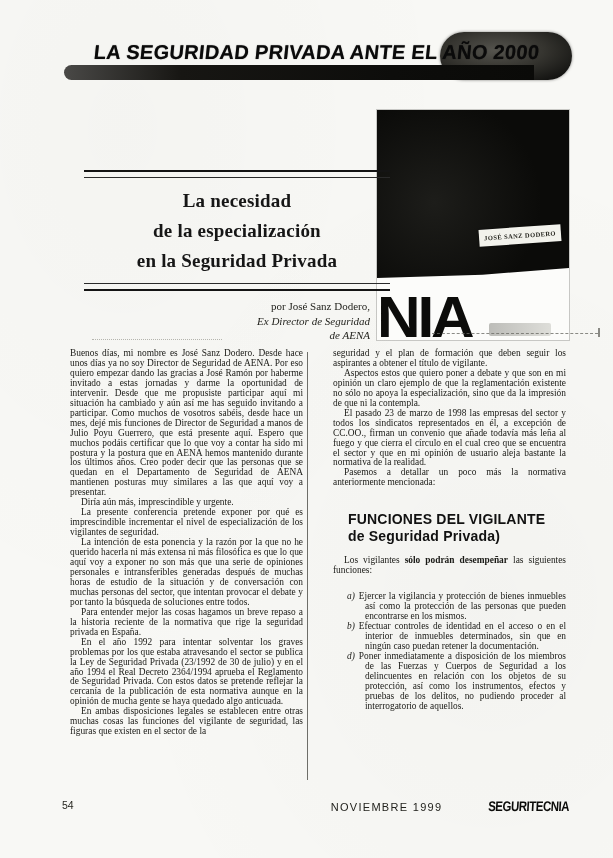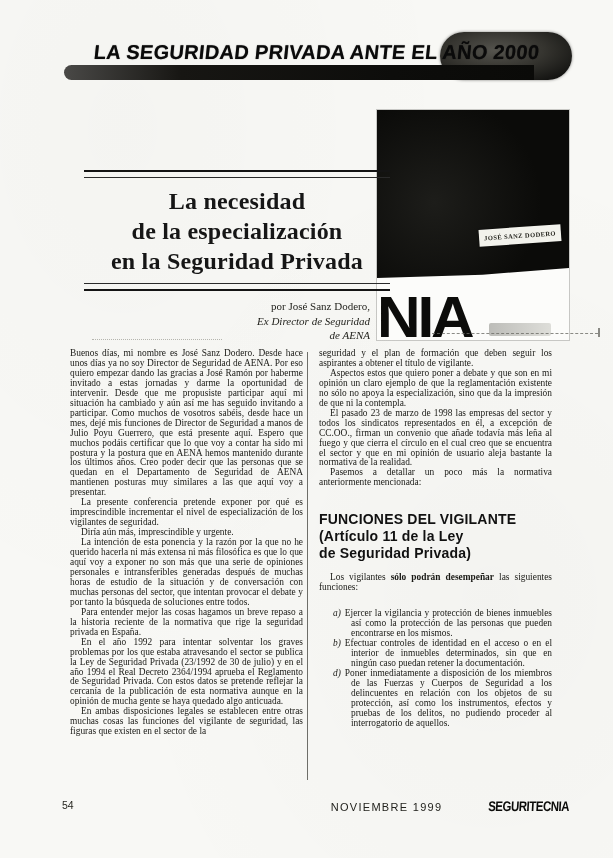--- a/index.html
+++ b/index.html
@@ -58,37 +58,37 @@
   
   .title-box{position:absolute;left:84px;top:170px;width:306px;text-align:center;padding:16px 0 15px;}
   .title-box::before{
     content:"";position:absolute;top:0;left:0;right:0;height:5px;
     border-top:2px solid #141414;border-bottom:1px solid #2a2a2a;
   }
   .title-box::after{
     content:"";position:absolute;bottom:0;left:0;right:0;height:5px;
     border-top:1px solid #2a2a2a;border-bottom:2px solid #141414;
   }
-  .title-line{font-weight:bold;font-size:24px;line-height:30px;color:#161616;letter-spacing:.2px;}
+  .title-line{font-weight:bold;font-size:19px;line-height:30px;color:#161616;letter-spacing:.2px;}
   
   .byline{position:absolute;left:170px;top:299px;width:200px;text-align:right;font-size:11px;line-height:14.5px;color:#24241f;}
   .byline .it{font-style:italic;}
   
   .dash-under-photo{position:absolute;left:432px;top:333px;width:166px;border-top:1.6px dashed #6e6e68;opacity:.8;}
   .dash-tick{position:absolute;left:598px;top:328px;width:1.5px;height:9px;background:#6e6e68;opacity:.8;}
   .dash-left{position:absolute;left:92px;top:339px;width:130px;border-top:1px dotted #9a9a92;opacity:.7;}
   
   .col-divider{position:absolute;left:307px;top:352px;width:1.4px;height:428px;background:#4c4c46;opacity:.8;}
   .col{position:absolute;top:349px;width:233px;font-size:9.4px;line-height:9.95px;text-align:justify;color:#191915;}
   .col1{left:70px;}
-  .col2{left:319px;}
+  .col2{left:333px;}
   .para{margin:0;}
   .para.indent{text-indent:11px;}
   .section-heading{
-    margin:23px 0 0 0;font-family:"Liberation Sans", sans-serif;font-weight:bold;
+    margin:23px 0 0 15px;font-family:"Liberation Sans", sans-serif;font-weight:bold;
     font-size:14px;line-height:17px;color:#111;letter-spacing:.2px;text-align:left;
   }
   .list-intro{margin:11px 0 16px 0;text-indent:11px;}
   .the-list{margin-top:7px;}
   .list-item{padding-left:32px;text-indent:-18px;margin:0;}
   .list-item .marker{font-style:italic;padding-right:4px;}
   
   .footer-page-num{position:absolute;left:62px;top:799px;font-family:"Liberation Sans", sans-serif;font-size:10.5px;color:#26261f;}
   .footer-right{position:absolute;right:44px;top:798px;display:flex;align-items:baseline;gap:28px;}
   .footer-issue{font-family:"Liberation Sans", sans-serif;font-size:11px;letter-spacing:1.3px;color:#23231e;}
@@ -128,37 +128,36 @@
   </div>
 
   <div class="dash-under-photo"></div>
   <div class="dash-tick"></div>
   <div class="dash-left"></div>
 
   <div class="col-divider"></div>
 
   <div class="col col1">
     <p class="para">Buenos días, mi nombre es José Sanz Dodero. Desde hace unos días ya no soy Director de Seguridad de AENA. Por eso quiero empezar dando las gracias a José Ramón por haberme invitado a estas jornadas y darme la oportunidad de intervenir. Desde que me propusiste participar aquí mi situación ha cambiado y aún así me has seguido invitando a participar. Como muchos de vosotros sabéis, desde hace un mes, dejé mis funciones de Director de Seguridad a manos de Julio Poyu Guerrero, que está presente aquí. Espero que muchos podáis certificar que lo que voy a contar ha sido mi postura y la postura que en AENA hemos mantenido durante los últimos años. Creo poder decir que las personas que se quedan en el Departamento de Seguridad de AENA mantienen posturas muy similares a las que aquí voy a presentar.</p>
+    <p class="para indent">Diría aún más, imprescindible y urgente.</p>
     <p class="para indent">La presente conferencia pretende exponer por qué es imprescindible incrementar el nivel de especialización de los vigilantes de seguridad.</p>
-    <p class="para indent">Diría aún más, imprescindible y urgente.</p>
     <p class="para indent">La intención de esta ponencia y la razón por la que no he querido hacerla ni más extensa ni más filosófica es que lo que aquí voy a exponer no son más que una serie de opiniones personales e intransferibles generadas después de muchas horas de estudio de la situación y de conversación con muchas personas del sector, que intentan provocar el debate y por tanto la búsqueda de soluciones entre todos.</p>
     <p class="para indent">Para entender mejor las cosas hagamos un breve repaso a la historia reciente de la normativa que rige la seguridad privada en España.</p>
     <p class="para indent">En el año 1992 para intentar solventar los graves problemas por los que estaba atravesando el sector se publica la Ley de Seguridad Privada (23/1992 de 30 de julio) y en el año 1994 el Real Decreto 2364/1994 aprueba el Reglamento de Seguridad Privada. Con estos datos se pretende reflejar la cercanía de la publicación de esta normativa aunque en la opinión de mucha gente se haya quedado algo anticuada.</p>
     <p class="para indent">En ambas disposiciones legales se establecen entre otras muchas cosas las funciones del vigilante de seguridad, las figuras que existen en el sector de la</p>
   </div>
 
   <div class="col col2">
     <p class="para">seguridad y el plan de formación que deben seguir los aspirantes a obtener el título de vigilante.</p>
     <p class="para indent">Aspectos estos que quiero poner a debate y que son en mi opinión un claro ejemplo de que la reglamentación existente no sólo no apoya la especialización, sino que da la impresión de que ni la contempla.</p>
     <p class="para indent">El pasado 23 de marzo de 1998 las empresas del sector y todos los sindicatos representados en él, a excepción de CC.OO., firman un convenio que añade todavía más leña al fuego y que cierra el círculo en el cual creo que se encuentra el sector y que en mi opinión de usuario aleja bastante la normativa de la realidad.</p>
     <p class="para indent">Pasemos a detallar un poco más la normativa anteriormente mencionada:</p>
 
     <div class="section-heading">
       <div>FUNCIONES DEL VIGILANTE</div>
-      <div>(Artículo 11 de la Ley</div>
       <div>de Seguridad Privada)</div>
     </div>
 
     <p class="para list-intro"><span>Los vigilantes </span><b>sólo podrán desempeñar</b><span> las siguientes funciones:</span></p>
 
     <div class="the-list">
       <div class="list-item"><span class="marker">a)</span><span>Ejercer la vigilancia y protección de bienes inmuebles así como la protección de las personas que pueden encontrarse en los mismos.</span></div>
       <div class="list-item"><span class="marker">b)</span><span>Efectuar controles de identidad en el acceso o en el interior de inmuebles determinados, sin que en ningún caso puedan retener la documentación.</span></div>
       <div class="list-item"><span class="marker">d)</span><span>Poner inmediatamente a disposición de los miembros de las Fuerzas y Cuerpos de Seguridad a los delincuentes en relación con los objetos de su protección, así como los instrumentos, efectos y pruebas de los delitos, no pudiendo proceder al interrogatorio de aquellos.</span></div>
     </div>

